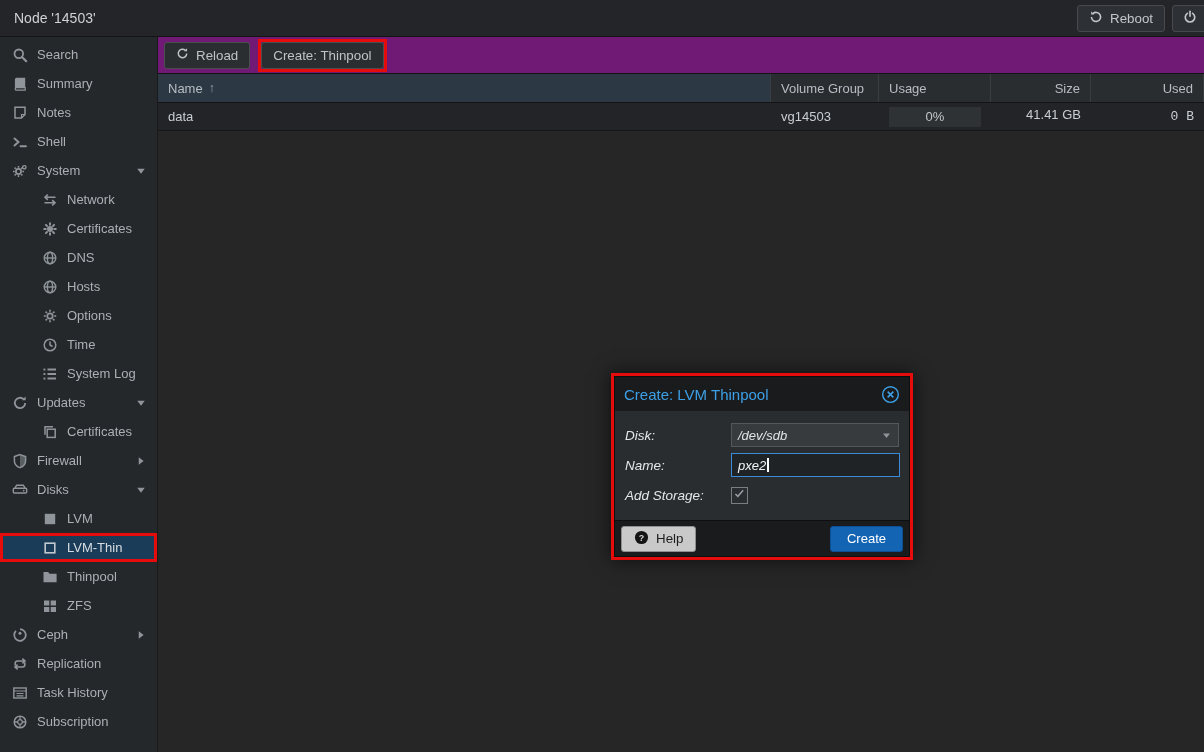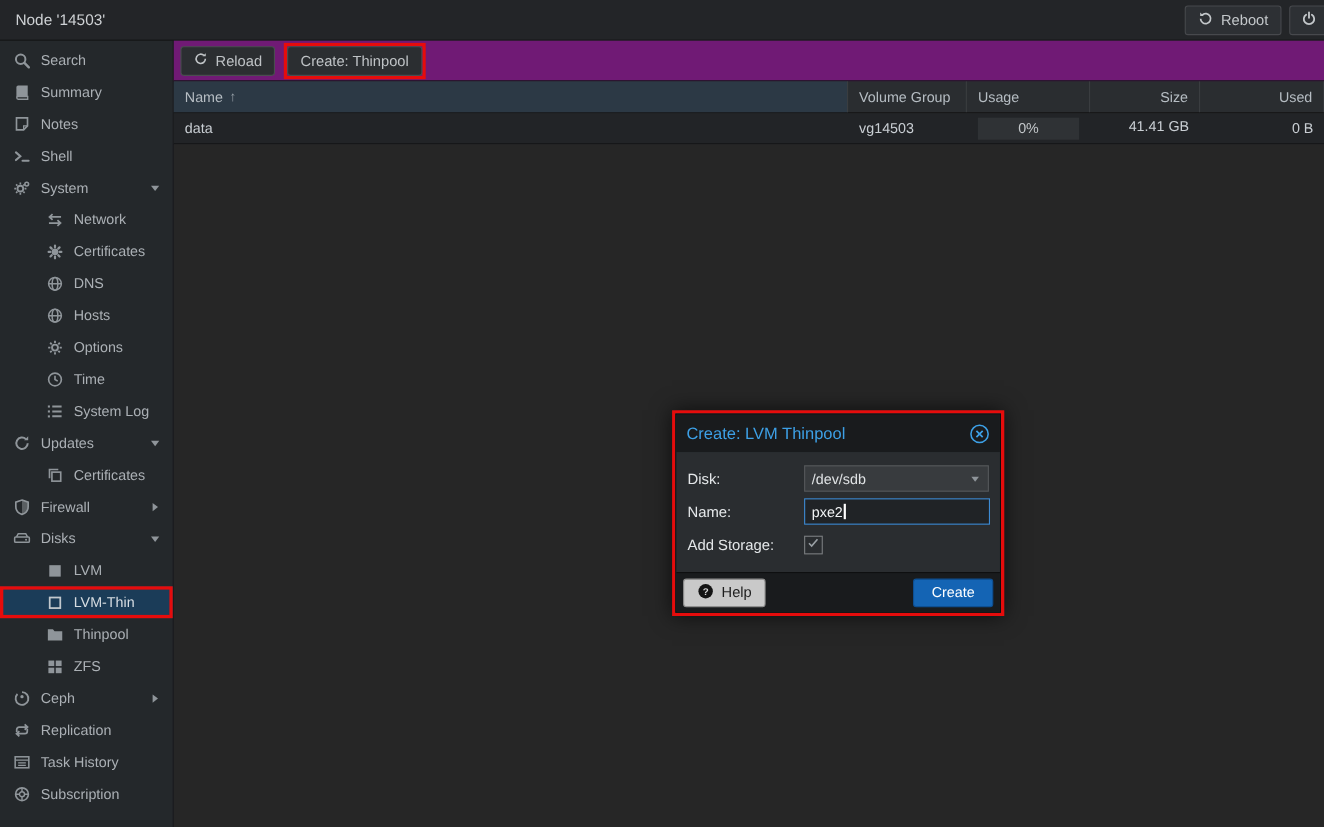--- a/index.html
+++ b/index.html
@@ -55,21 +55,21 @@
   .grow { flex:1 1 auto; }
 
   
   .dialog-annotation { position:absolute; left:453px; top:336px; width:302px;
     border:3px solid #e60c0c; box-shadow:0 0 18px rgba(0,0,0,.65); z-index:10; }
   .dialog { width:296px; background:#2a2d30; border:1px solid #0d0e0f; }
   .dlg-header { height:34px; background:#191b1d; display:flex; align-items:center; padding:0 9px; }
   .dlg-title { color:#3da0e6; font-size:15px; flex:1 1 auto; }
   .dlg-close { width:19px; height:19px; color:#3da0e6; cursor:pointer; display:inline-flex; }
   .dlg-close svg { width:19px; height:19px; }
-  .dlg-body { padding:12px 6px 13px 10px; background:#2a2d30; }
+  .dlg-body { padding:12px 6px 13px 10px; background:#2a2d30;font-style:italic; }
   .dlg-row { display:flex; align-items:center; height:24px; margin-bottom:6px; }
   .dlg-row:last-child { margin-bottom:0; }
   .dlg-label { width:106px; color:#e4e7e9; font-size:13.5px; flex:none; }
   .dlg-select { flex:none; width:168px; height:24px; background:#383b3e; border:1px solid #55585b;
     display:flex; align-items:center; padding:0 6px; color:#e0e3e5; cursor:pointer; }
   .dlg-select .sel-caret { margin-left:auto; color:#8f959a; width:11px; height:11px; display:inline-flex; }
   .dlg-select .sel-caret svg { width:11px; height:11px; }
   .dlg-input { flex:none; width:169px; height:24px; background:#202326; border:1px solid #3d8bd4;
     display:flex; align-items:center; padding:0 6px; color:#f2f4f5; cursor:text; }
   .caret-bar { display:inline-block; width:1.5px; height:14px; background:#fff; margin-left:1px; }
@@ -408,21 +408,21 @@
             <span>vg14503</span>
           </div>
           <div class="gr-cell" style="width: 112px;">
             <div class="usage-track">
               <span>0%</span>
             </div>
           </div>
           <div class="gr-cell al-right" style="width: 100px; align-items: flex-end;">
             <span>41.41 GB</span>
           </div>
-          <div class="gr-cell al-right grow" style="width: 111px;">
+          <div class="gr-cell al-right grow" style="width: 111px; font-family: Liberation Mono, monospace;">
             <span>0 B</span>
           </div>
         </div>
       </div>
 
     <div class="dialog-annotation">
       <div class="dialog">
         <div class="dlg-header">
           <span class="dlg-title">Create: LVM Thinpool</span>
           <span class="dlg-close">

